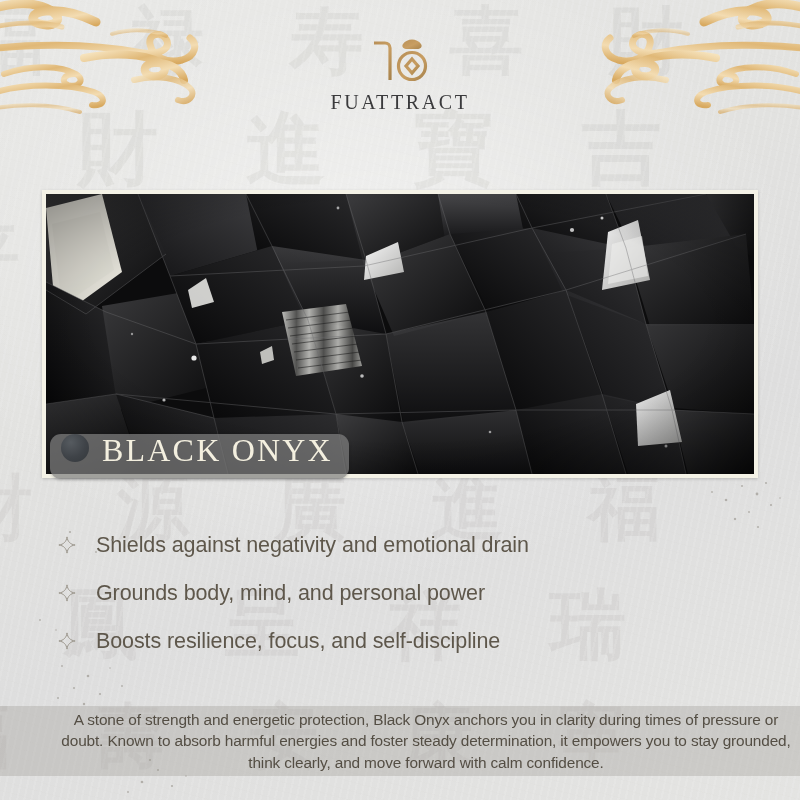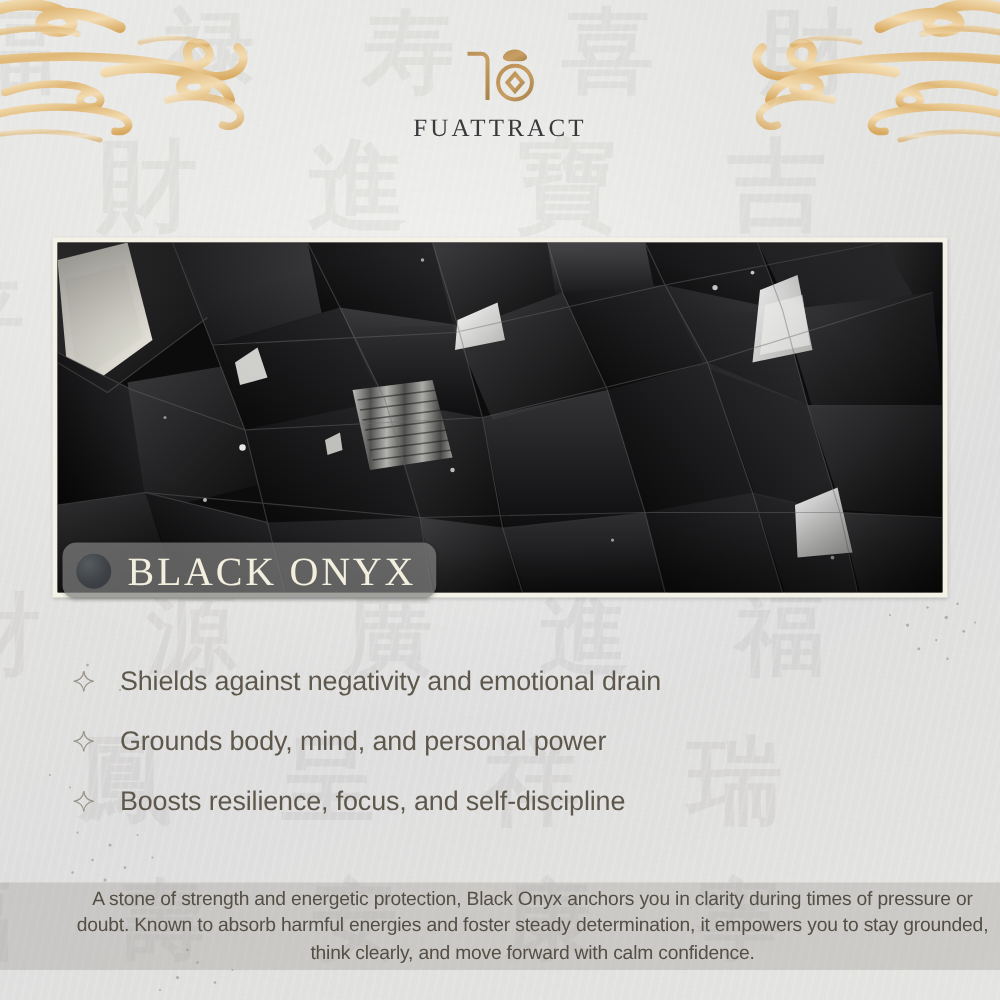--- a/index.html
+++ b/index.html
@@ -113,21 +113,20 @@
   .facets { position: absolute; inset: 0; }
   .facets svg { display: block; width: 100%; height: 100%; }
 
   
   .gem-label {
     position: absolute;
     left: 50px;
     top: 434px;
     height: 45px;
     display: flex;
-    align-items: center;
     gap: 13px;
     padding: 0 16px 0 11px;
     border-radius: 11px;
     background: rgba(128,128,128,0.72);
     box-shadow: 0 1px 3px rgba(0,0,0,0.22);
   }
   .gem-swatch {
     width: 28px;
     height: 28px;
     border-radius: 50%;

